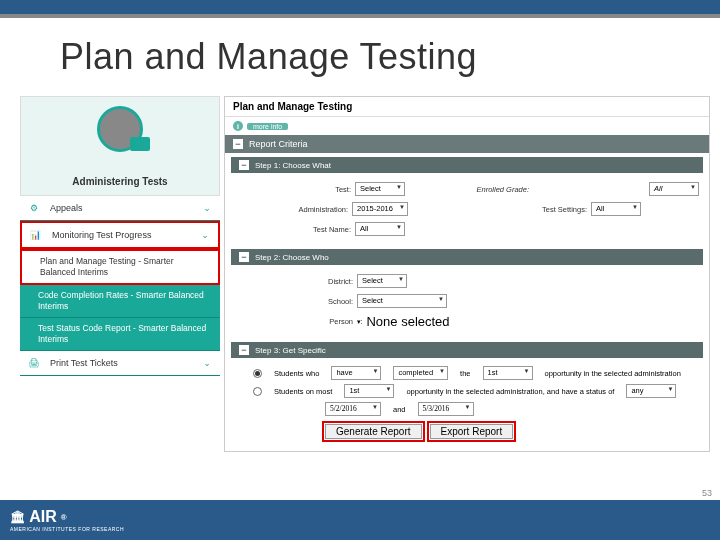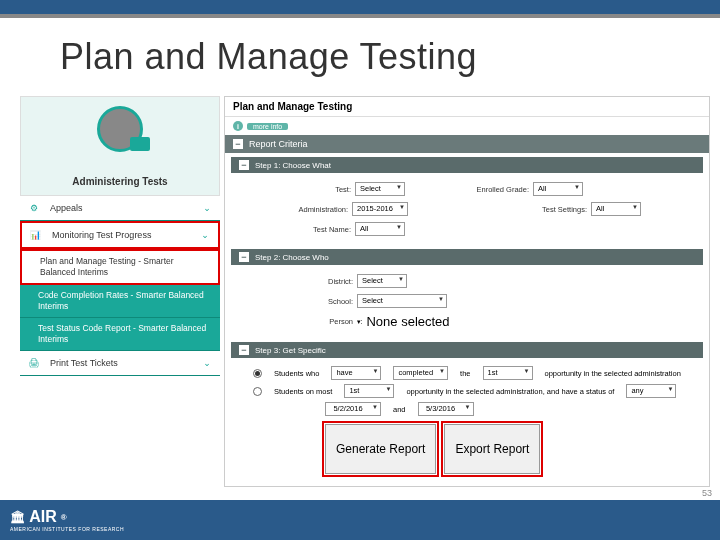--- a/index.html
+++ b/index.html
@@ -26,27 +26,27 @@
   .info-badge { background: #5fb5a8; color:#fff; padding:0 6px; border-radius:2px; font-size:7px; }
   .accordion-hdr { background: #6a7a7a; color: #fff; padding: 4px 8px; font-size: 9px; display:flex; align-items:center; gap:6px; }
   .step-hdr { background: #5a6b6b; color: #fff; padding: 3px 8px; font-size: 8px; margin: 4px 6px 0 6px; display:flex; align-items:center; gap:6px; }
   .minus { width:10px; height:10px; background:#fff; color:#5a6b6b; display:inline-flex; align-items:center; justify-content:center; font-size:9px; font-weight:bold; }
   .form-sec { padding: 6px 10px; }
   .form-row { display: flex; align-items: center; padding: 3px 0; gap: 8px; }
   .form-row .col { display:flex; align-items:center; gap:4px; }
   .lbl { font-size: 7.5px; color: #333; min-width: 58px; text-align: right; }
   .sel { border: 1px solid #999; background: #fff; font-size: 7.5px; padding: 1px 14px 1px 4px; height: 14px; position:relative; display:inline-block; min-width:50px; }
   .sel::after { content:'▼'; position:absolute; right:2px; top:1px; font-size:6px; color:#333; }
-  .sel.date { min-width: 56px; text-align:center; }
+  .sel.date { min-width: 56px; text-align:left;font-family:Liberation Serif, serif; }
   .radio-row { display:flex; align-items:center; gap:12px; padding: 2px 0 2px 18px; font-size: 7.5px; flex-wrap: wrap; }
   .radio { width:9px; height:9px; border:1px solid #666; border-radius:50%; display:inline-block; }
   .radio.on::after { content:''; display:block; width:5px; height:5px; background:#333; border-radius:50%; margin:1px; }
   .txt-input { border:1px solid #999; height:13px; min-width:80px; display:inline-block; padding:0 3px; font-size:7px; }
   .btn-row { display:flex; gap:8px; padding: 6px 0 6px 90px; }
-  .btn { border:1px solid #999; background:#f0f0f0; padding:17px 10px; font-size:12px; }
+  .btn { border:1px solid #999; background:#f0f0f0; padding:1px 10px; font-size:10px; }
   .btn.boxed { outline: 2px solid #d00; outline-offset: 1px; }
   .footer { position: absolute; bottom: 0; left: 0; right: 0; height: 40px; background: #2a5a8a; display:flex; align-items:center; justify-content:space-between; padding: 0 10px; }
   .air-logo { color:#fff; font-size:16px; font-weight:bold; display:flex; align-items:center; gap:4px; }
   .air-sub { font-size:5px; color:#fff; letter-spacing:0.5px; }
   .page-num { position:absolute; right:8px; bottom:42px; font-size:9px; color:#888; }
   .info-icon { width:10px; height:10px; border-radius:50%; background:#5fb5a8; color:#fff; display:inline-flex; align-items:center; justify-content:center; font-size:7px; font-weight:bold; }
 </style>
 </head>
 <body>
 
@@ -99,21 +99,21 @@
     <div class="step-hdr">
       <span class="minus">−</span>
       <span>Step 1: Choose What</span>
     </div>
     <div class="form-sec">
       <div class="form-row">
         <div class="col" style="flex:1; justify-content:center;">
           <span class="lbl">Test:</span>
           <span class="sel">Select</span>
         </div>
-        <div class="col" style="flex:1; justify-content:flex-start;">
+        <div class="col" style="flex:1; justify-content:space-between;font-style:italic;">
           <span class="lbl">Enrolled Grade:</span>
           <span class="sel">All</span>
         </div>
       </div>
       <div class="form-row">
         <div class="col" style="flex:1; justify-content:center;">
           <span class="lbl">Administration:</span>
           <span class="sel">2015-2016</span>
         </div>
         <div class="col" style="flex:1; justify-content:center;">

